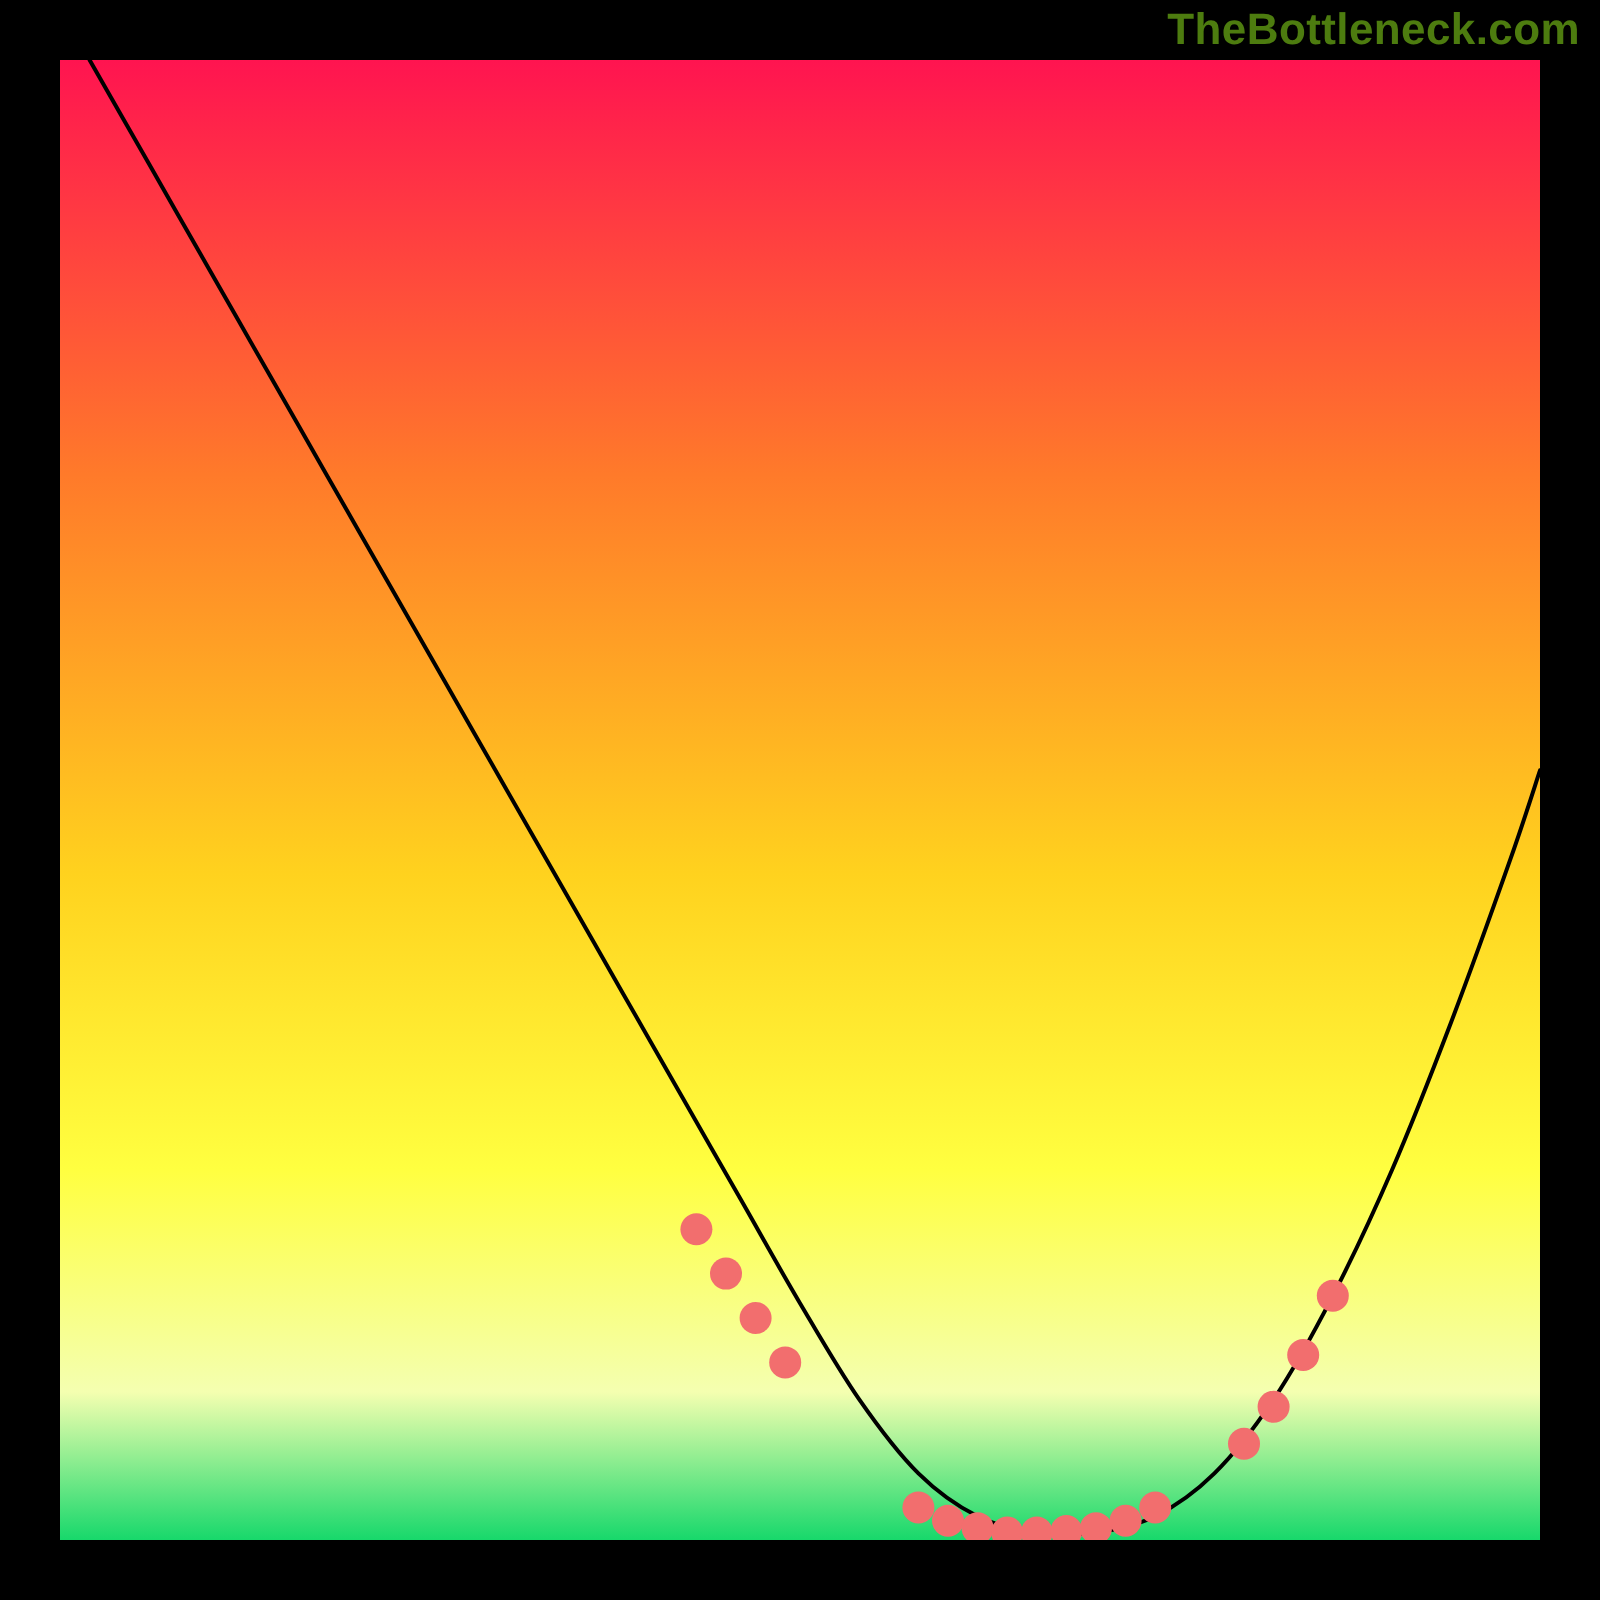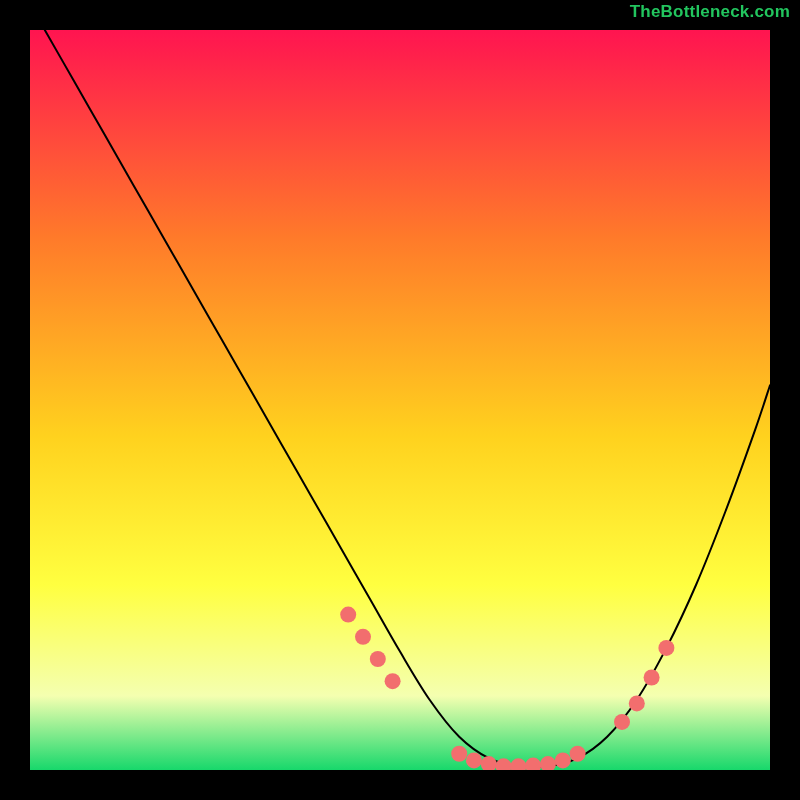--- a/index.html
+++ b/index.html
@@ -39,22 +39,22 @@
     fill: none;
     stroke: #000;
     stroke-width: 2;
     stroke-linecap: round;
     stroke-linejoin: round;
   }
   .watermark {
     position: absolute;
     top: 2px;
     right: 10px;
-    color: #22c55e;
-    font-size: 17px;
+    color: #4d7c0f;
+    font-size: 22px;
     font-weight: 600;
     letter-spacing: 0.2px;
     user-select: none;
   }
 </style>
 </head>
 <body>
 
 <div class="frame">
   <div class="watermark">TheBottleneck.com</div>

